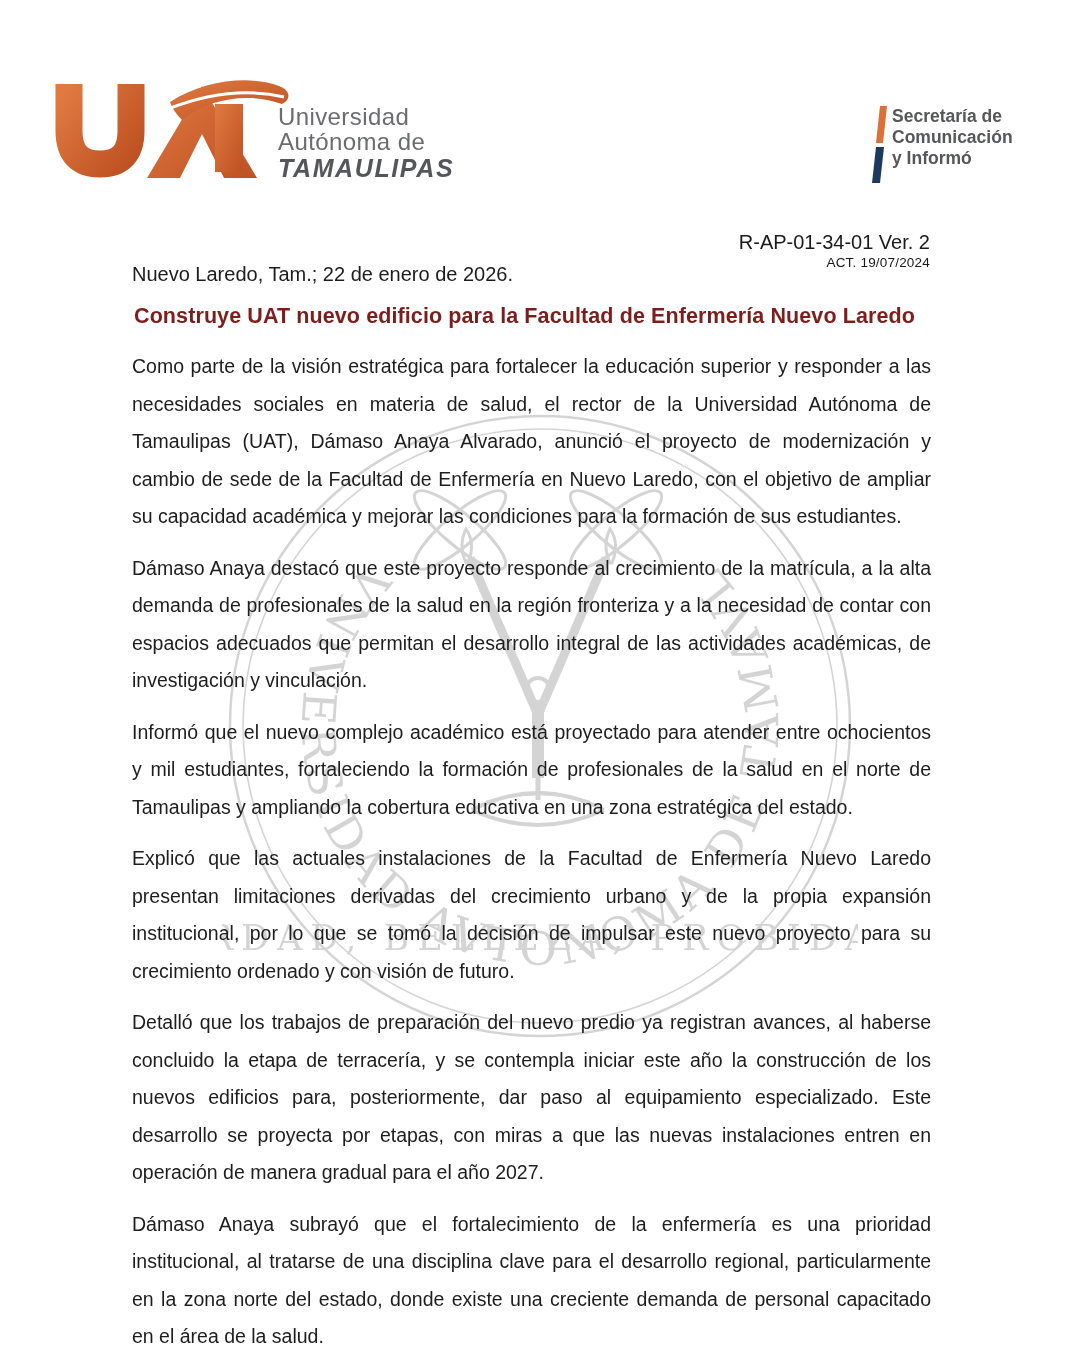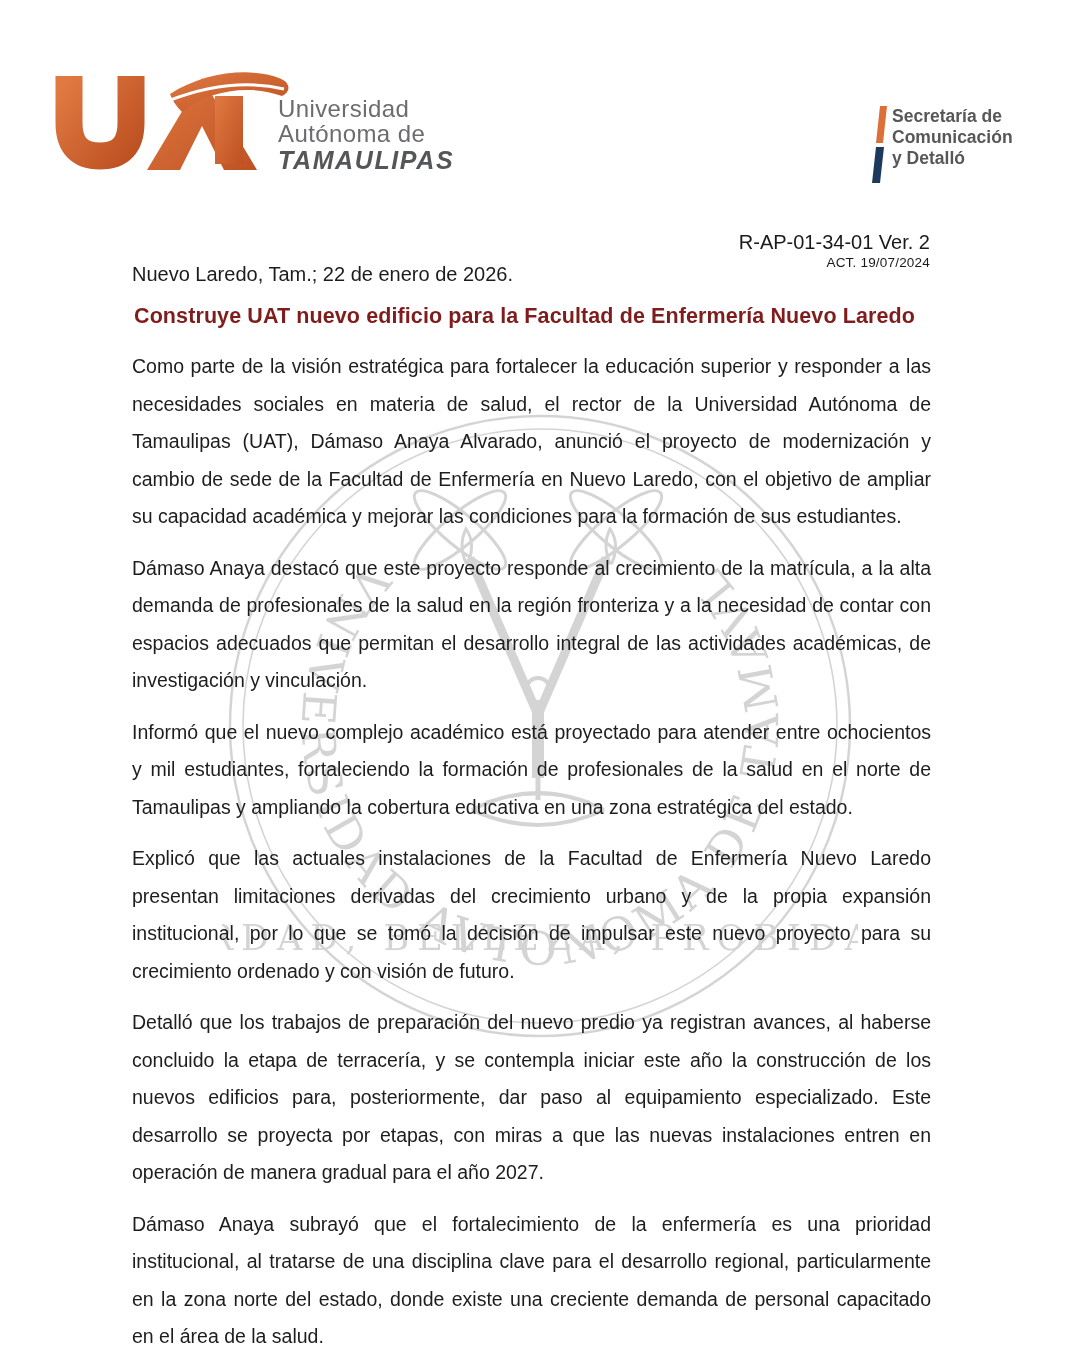--- a/index.html
+++ b/index.html
@@ -1,21 +1,21 @@
 <!DOCTYPE html>
 <html lang="es"><head>
 <meta charset="utf-8">
 <style>
   html,body{margin:0;padding:0;background:#ffffff;}
   .page{
     position:relative;width:1068px;height:1362px;background:#ffffff;overflow:hidden;
     font-family:"Liberation Sans",sans-serif;color:#1c1c1c;
   }
   
-  .uat-logo{position:absolute;left:52px;top:70px;width:420px;height:120px;}
+  .uat-logo{position:absolute;left:52px;top:78px;width:420px;height:120px;}
   .uat-logo svg{position:absolute;left:0;top:0;}
   .uat-wordmark{position:absolute;left:226px;top:26px;line-height:1;white-space:nowrap;}
   .uat-wordmark .l1,.uat-wordmark .l2{font-size:24px;color:#6b6c6f;letter-spacing:.4px;line-height:25px;}
   .uat-wordmark .l3{font-size:25px;font-weight:bold;color:#555659;letter-spacing:1.6px;line-height:29px;font-style:italic;}
   .sr-only{position:absolute;width:1px;height:1px;overflow:hidden;clip:rect(0 0 0 0);white-space:nowrap;}
   .sec-logo{position:absolute;left:868px;top:104px;width:180px;height:84px;}
   .sec-bars{position:absolute;left:0;top:2px;}
   .sec-text{position:absolute;left:24px;top:2px;font-weight:bold;color:#565759;font-size:17.5px;line-height:21px;white-space:nowrap;}
   
   .doc-ref{position:absolute;right:138px;top:230px;text-align:right;}
@@ -95,21 +95,21 @@
   </div>
 
   <div class="sec-logo">
     <svg class="sec-bars" viewBox="0 0 24 80" width="24" height="80" aria-hidden="true">
       <polygon points="12,0 19,0 15,37 8,37" fill="#DD7038"></polygon>
       <polygon points="8,41 16,41 12,77 4,77" fill="#1C3A5E"></polygon>
     </svg>
     <div class="sec-text">
       <div>Secretaría de</div>
       <div>Comunicación</div>
-      <div>y Detalló</div>
+      <div>y Informó</div>
     </div>
   </div>
 
   <div class="doc-ref">
     <div class="code">R-AP-01-34-01 Ver. 2</div>
     <div class="act">ACT. 19/07/2024</div>
   </div>
 
   <div class="content">
     <div class="dateline">Nuevo Laredo, Tam.; 22 de enero de 2026.</div>

